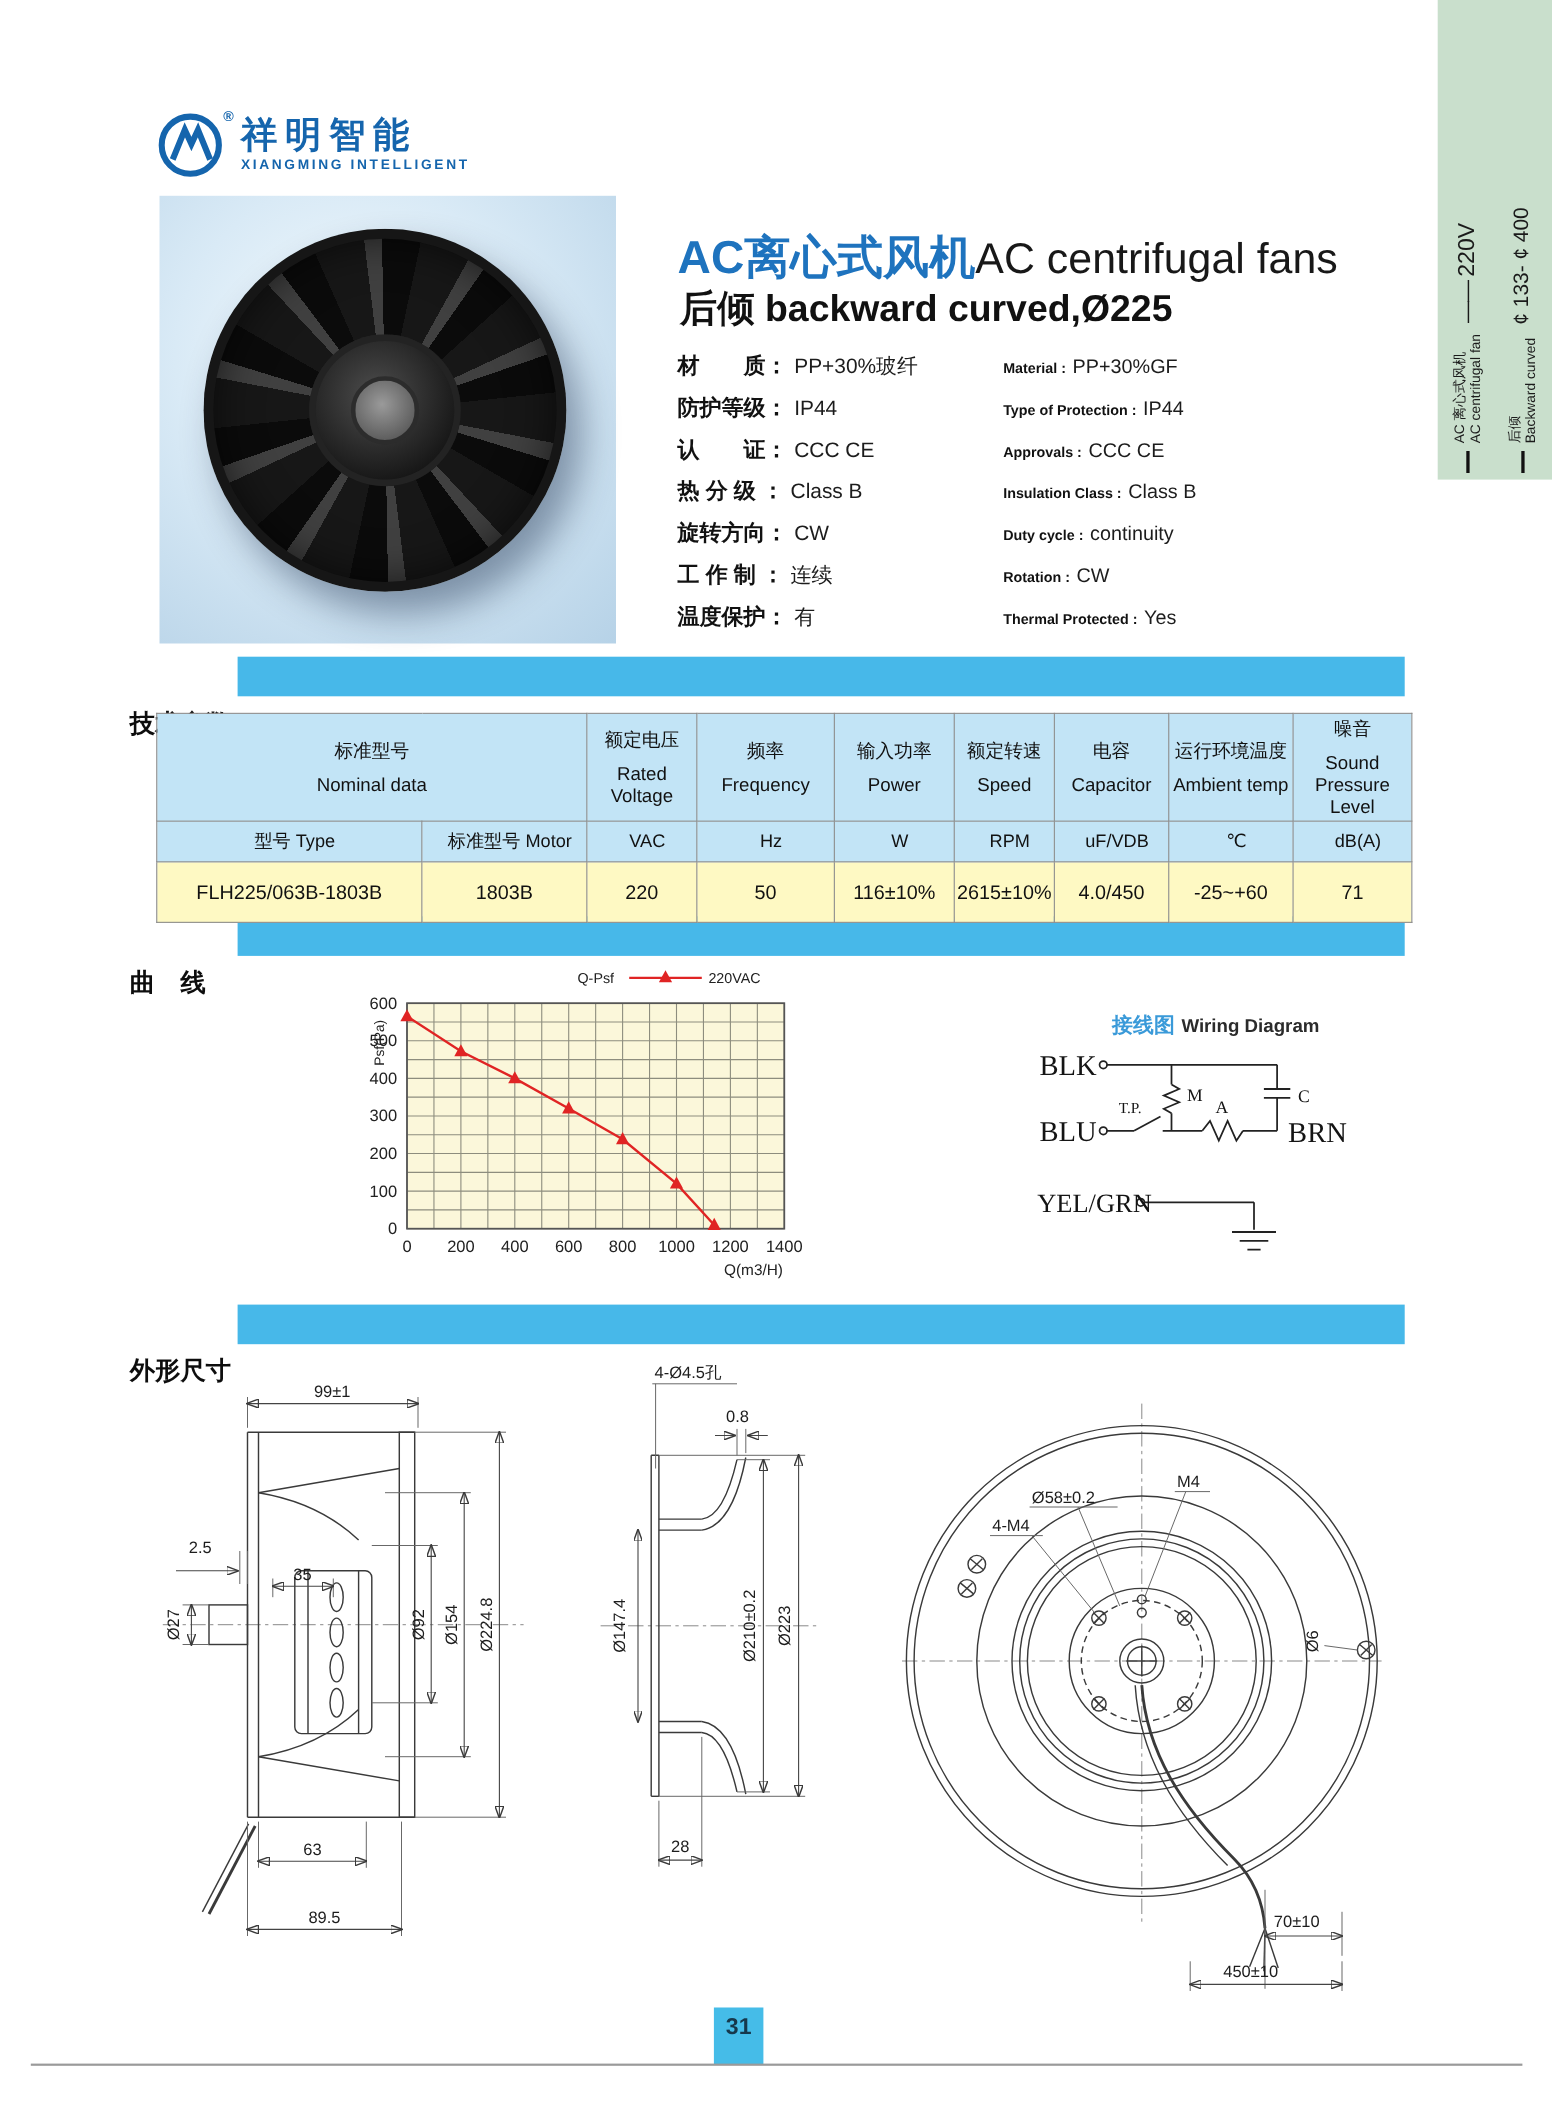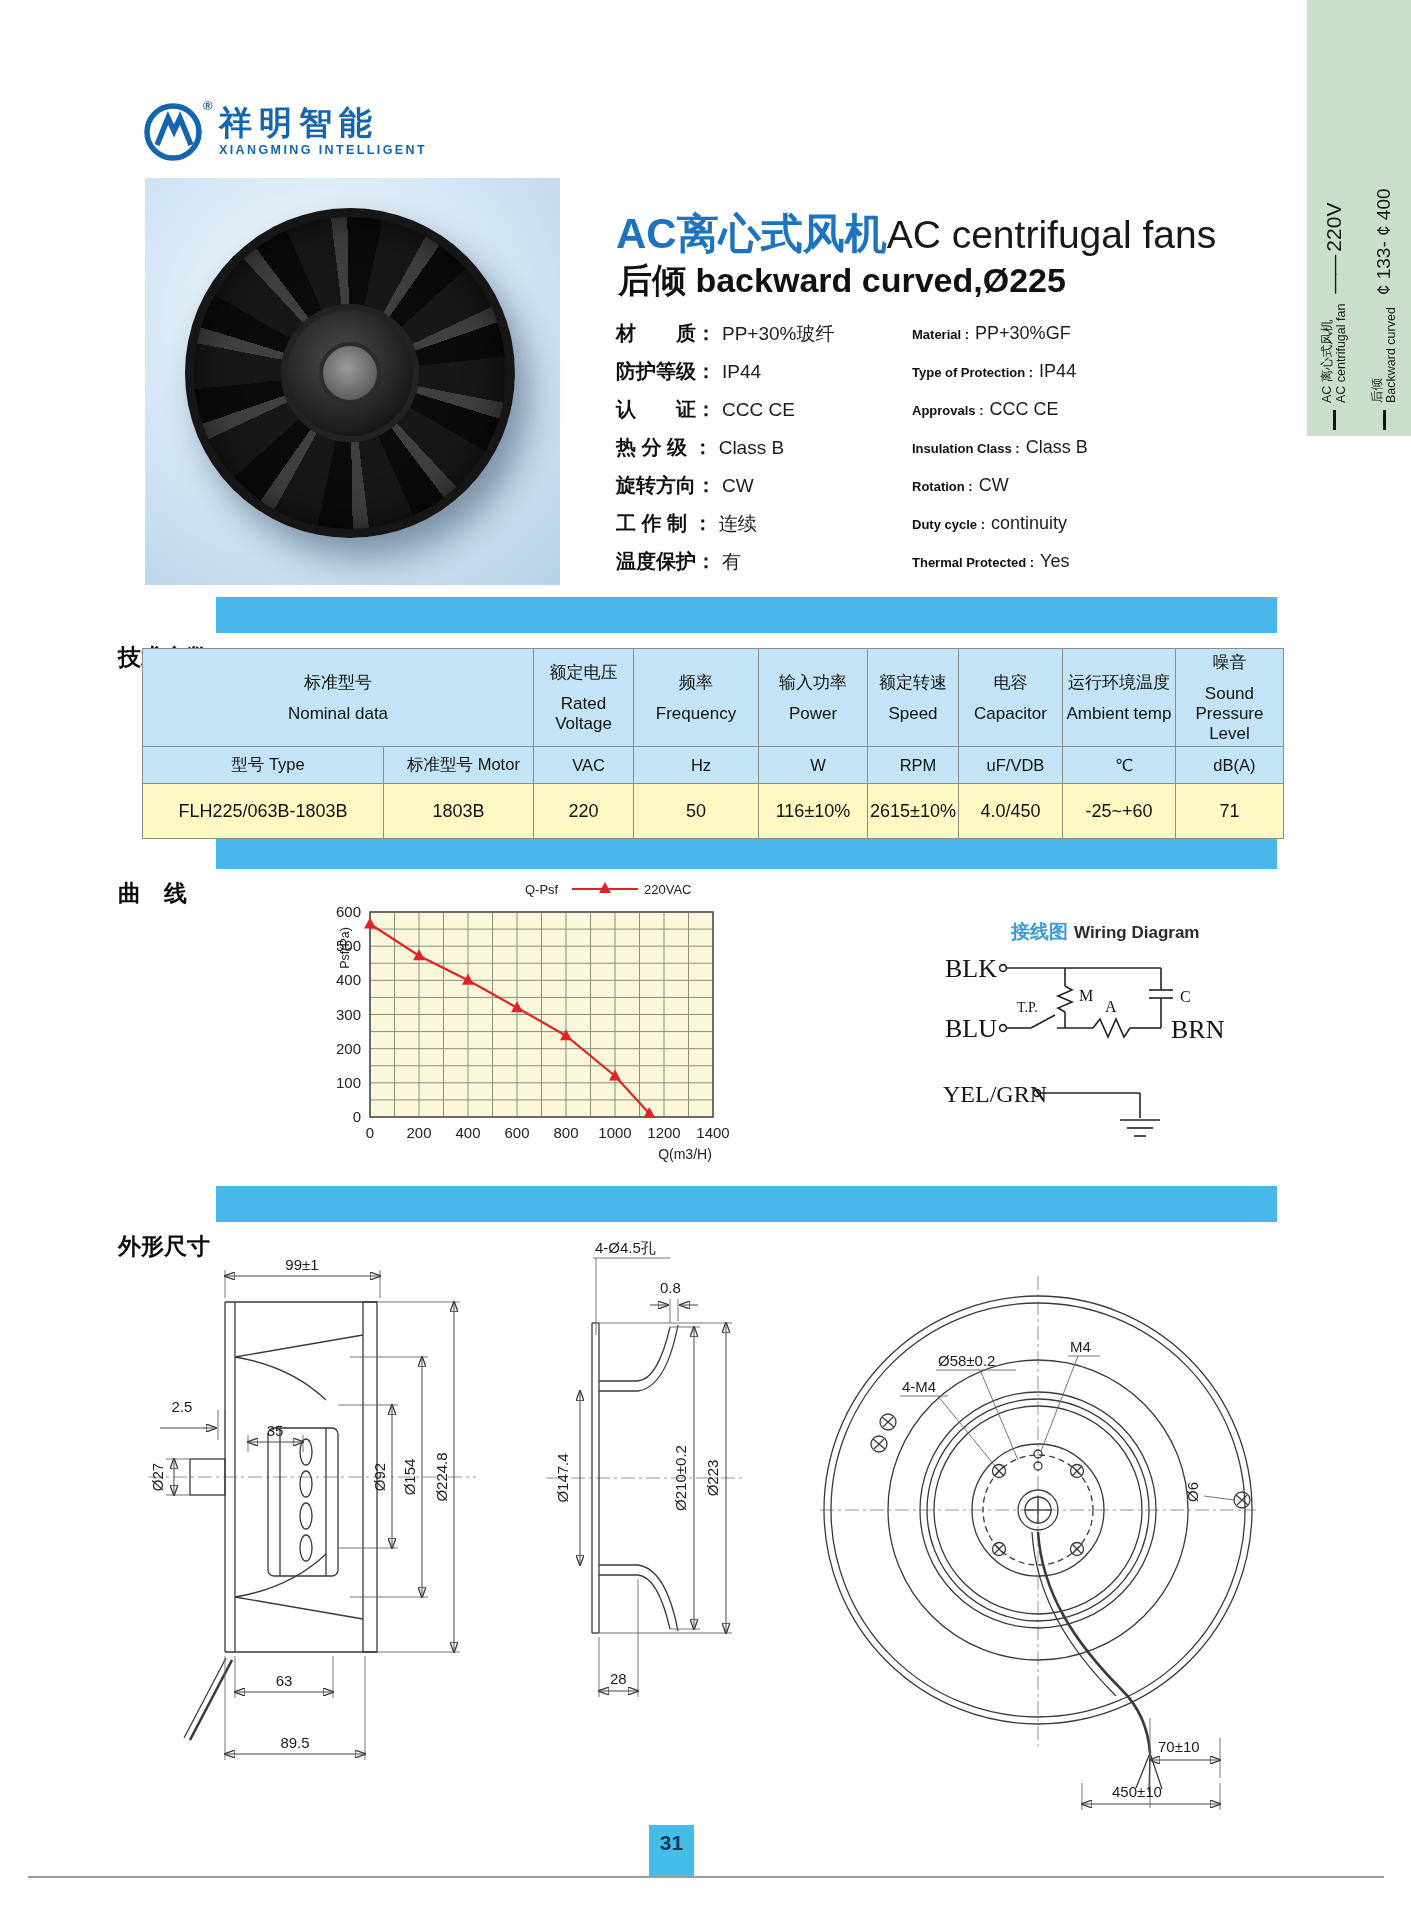--- a/index.html
+++ b/index.html
@@ -153,22 +153,22 @@
   <div class="spec-row"><span class="spec-label">热 分 级 ：</span><span class="spec-value">Class B</span></div>
   <div class="spec-row"><span class="spec-label">旋转方向：</span><span class="spec-value">CW</span></div>
   <div class="spec-row"><span class="spec-label">工 作 制 ：</span><span class="spec-value">连续</span></div>
   <div class="spec-row"><span class="spec-label">温度保护：</span><span class="spec-value">有</span></div>
 </div>
 <div class="abs specs-en">
   <div class="spec-row"><span class="spec-label">Material :</span><span class="spec-value">PP+30%GF</span></div>
   <div class="spec-row"><span class="spec-label">Type of Protection :</span><span class="spec-value">IP44</span></div>
   <div class="spec-row"><span class="spec-label">Approvals :</span><span class="spec-value">CCC CE</span></div>
   <div class="spec-row"><span class="spec-label">Insulation Class :</span><span class="spec-value">Class B</span></div>
+  <div class="spec-row"><span class="spec-label">Duty cycle :</span><span class="spec-value">continuity</span></div>
   <div class="spec-row"><span class="spec-label">Rotation :</span><span class="spec-value">CW</span></div>
-  <div class="spec-row"><span class="spec-label">Duty cycle :</span><span class="spec-value">continuity</span></div>
   <div class="spec-row"><span class="spec-label">Thermal Protected :</span><span class="spec-value">Yes</span></div>
 </div>
 
 <div class="abs section sec-params">
   <div class="section-label">技术参数</div>
   <div class="section-bar"></div>
 </div>
 <div class="abs section sec-curve">
   <div class="section-label">曲　线</div>
   <div class="section-bar"></div>

